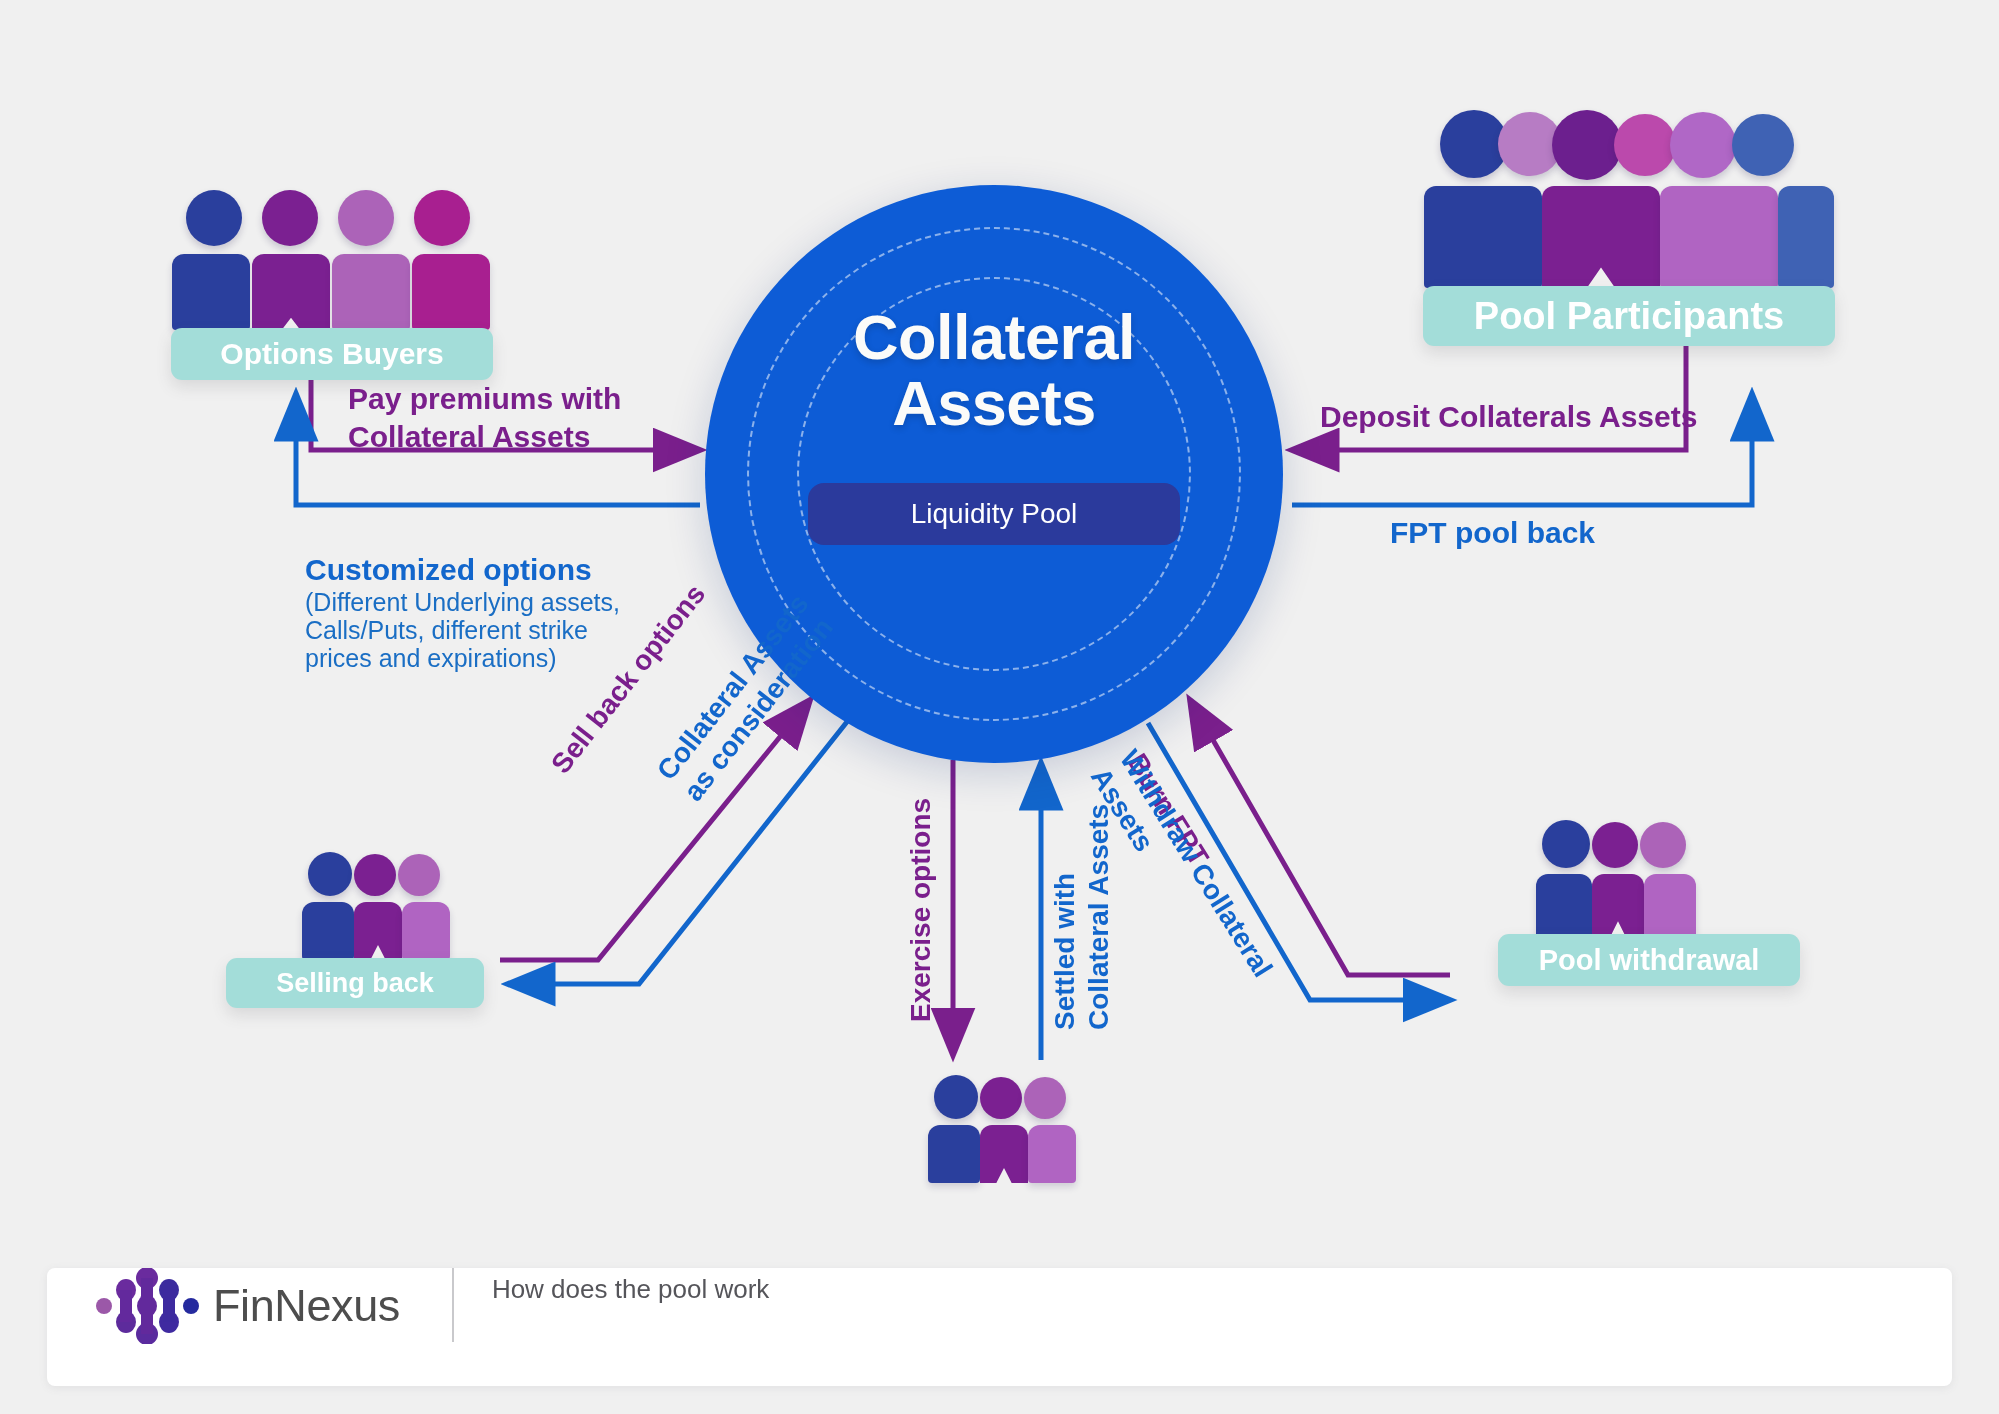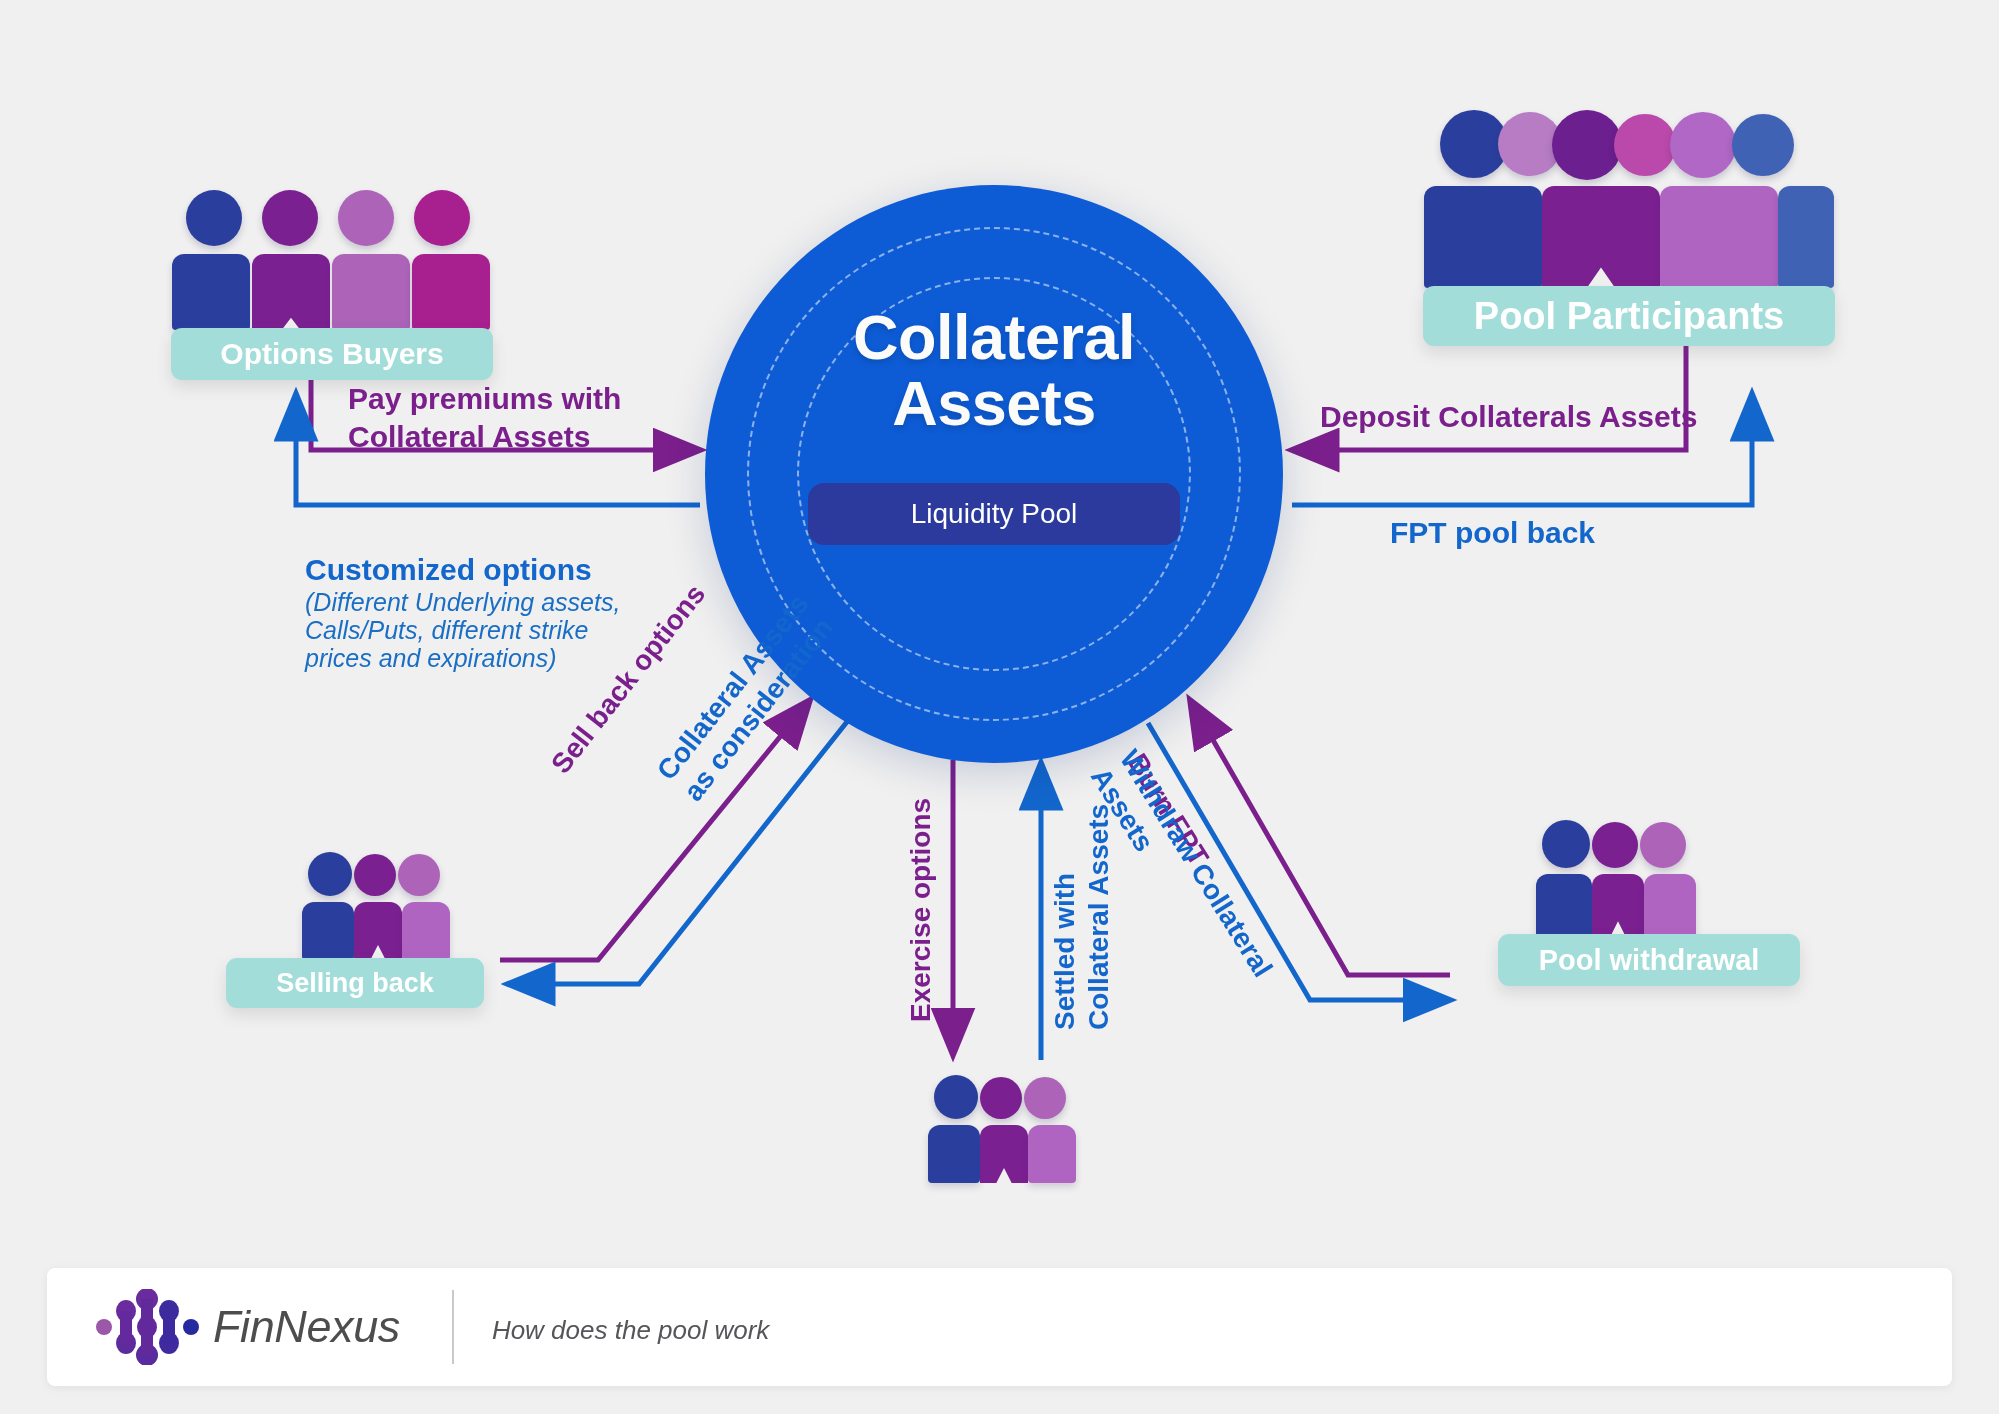--- a/index.html
+++ b/index.html
@@ -92,34 +92,32 @@
     white-space: pre-line;
   }
   .purple { color: #7a1f8c; }
   .blue   { color: #1266cc; }
   .sub {
     display: block;
     font-weight: normal;
     font-size: 25px;
     line-height: 1.12;
     color: #1a6ec4;
-    font-style: italic;
   }
 
   
   .footer {
     position: absolute;
     left: 47px; top: 1268px;
     width: 1905px; height: 118px;
     background: #ffffff;
     border-radius: 8px;
     box-shadow: 0 2px 8px rgba(100,100,110,.10);
-    display: flex; align-items: center;
+    display: flex; align-items: flex-start;
     z-index: 8;
-    font-style: italic;
   }
   .logo-wrap { display: flex; align-items: center; margin-left: 48px; }
   .logo-mark { width: 104px; height: 76px; }
   .logo-word {
     font-size: 45px; color: #4d4d4d;
     margin-left: 14px; letter-spacing: -0.4px;
   }
   .divider {
     width: 2px; height: 74px; background: #c9c9cc;
     margin: 0 38px 0 52px;

